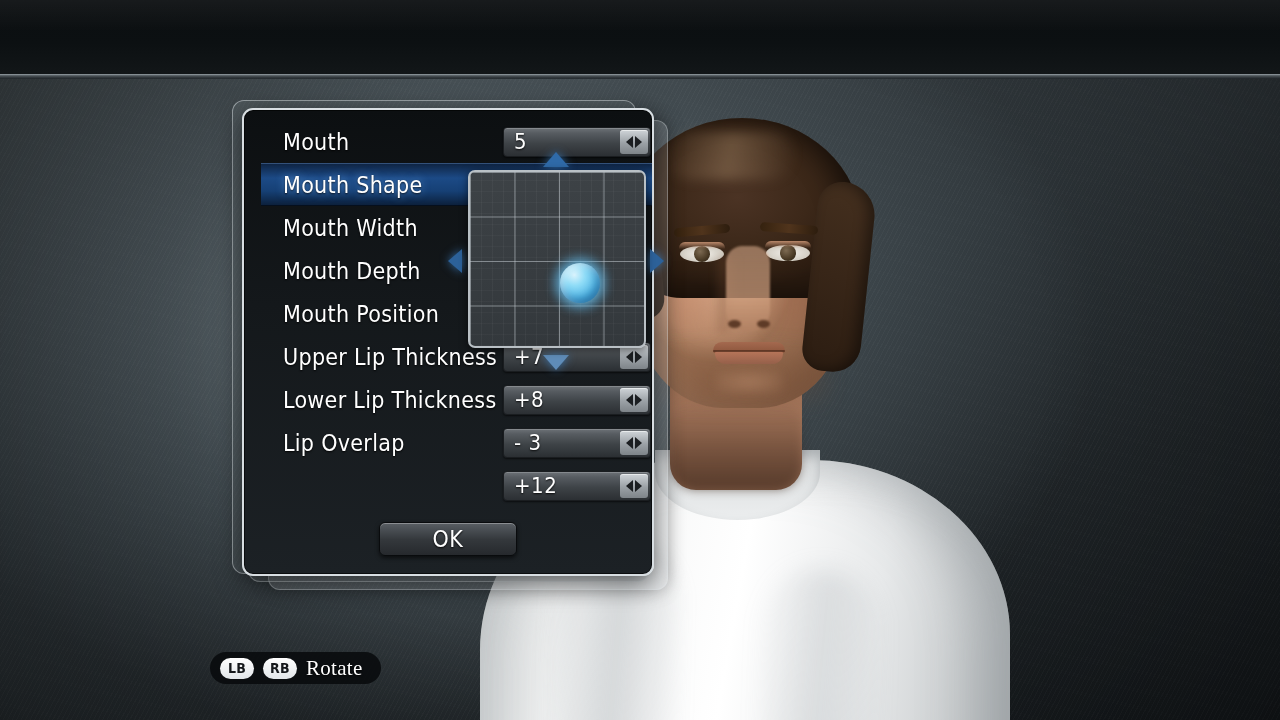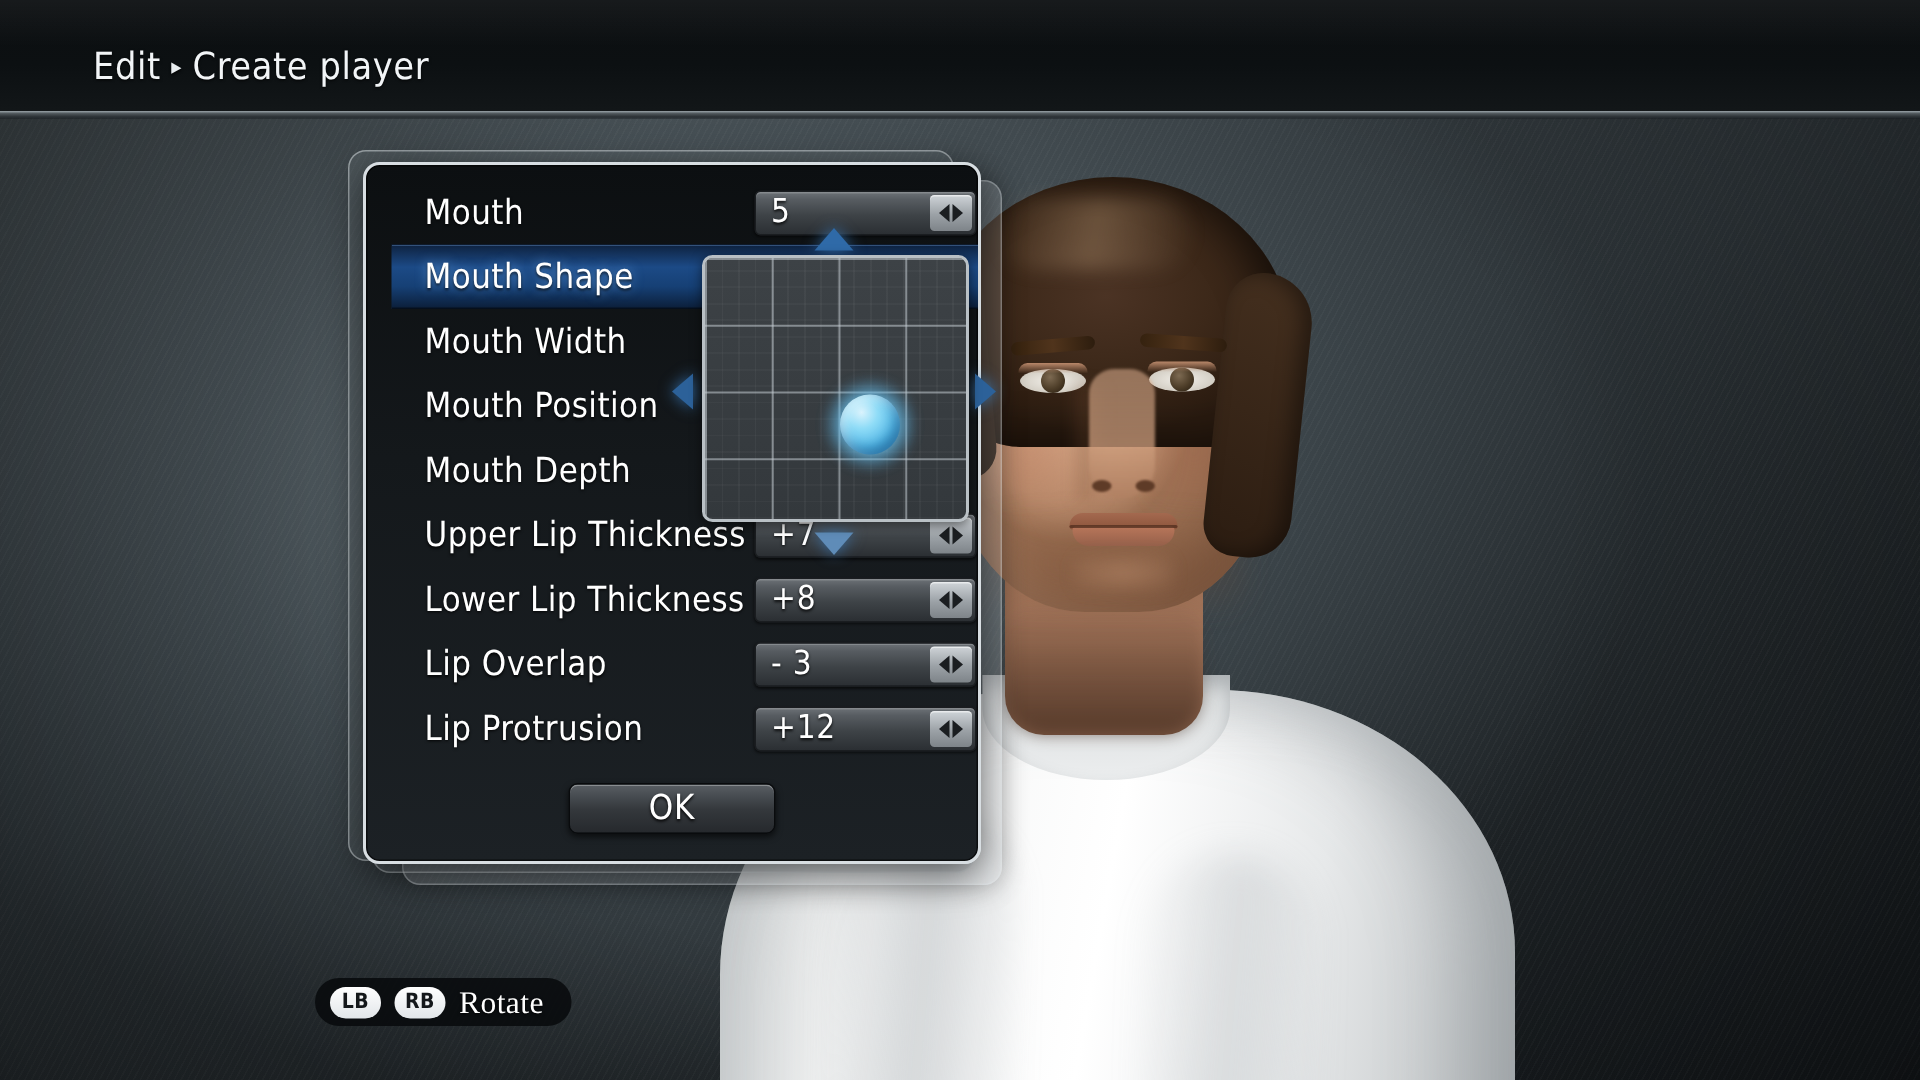--- a/index.html
+++ b/index.html
@@ -370,24 +370,24 @@
           </div>
         </div>
       </div>
       <div class="row selected">
         <div class="label">Mouth Shape</div>
       </div>
       <div class="row">
         <div class="label">Mouth Width</div>
       </div>
       <div class="row">
+        <div class="label">Mouth Depth</div>
+      </div>
+      <div class="row">
         <div class="label">Mouth Position</div>
-      </div>
-      <div class="row">
-        <div class="label">Mouth Depth</div>
       </div>
       <div class="row">
         <div class="label">Upper Lip Thickness</div>
         <div class="valbox">
           <span class="vtext">+7</span>
           <div class="spinner">
             <span class="tri l"></span>
             <span class="tri r"></span>
           </div>
         </div>
@@ -406,21 +406,20 @@
         <div class="label">Lip Overlap</div>
         <div class="valbox">
           <span class="vtext">- 3</span>
           <div class="spinner">
             <span class="tri l"></span>
             <span class="tri r"></span>
           </div>
         </div>
       </div>
       <div class="row">
-        <div class="label">Lip Protrusion</div>
         <div class="valbox">
           <span class="vtext">+12</span>
           <div class="spinner">
             <span class="tri l"></span>
             <span class="tri r"></span>
           </div>
         </div>
       </div>
     </div>
   <div id="ok-wrap">
@@ -435,25 +434,20 @@
   <div class="navarrow" id="nav-right"></div>
   <div id="grid">
     <div id="grid-lines"></div>
     <div id="dot-glow" style="left: 109.62px; top: 111.36px;"></div>
     <div id="dot" style="left: 109.62px; top: 111.36px;"></div>
   </div>
 </div>
 
 <div id="header">
   <div id="header-sheen"></div>
-  <div id="breadcrumb">
-    <span>Edit</span>
-    <span class="sep">▸</span>
-    <span>Create player</span>
-  </div>
 </div>
 <div id="header-rule"></div>
 
 <div id="hint">
   <div class="pad-btn">LB</div>
   <div class="pad-btn">RB</div>
   <div id="hint-label">Rotate</div>
 </div>
 
 </body></html>

